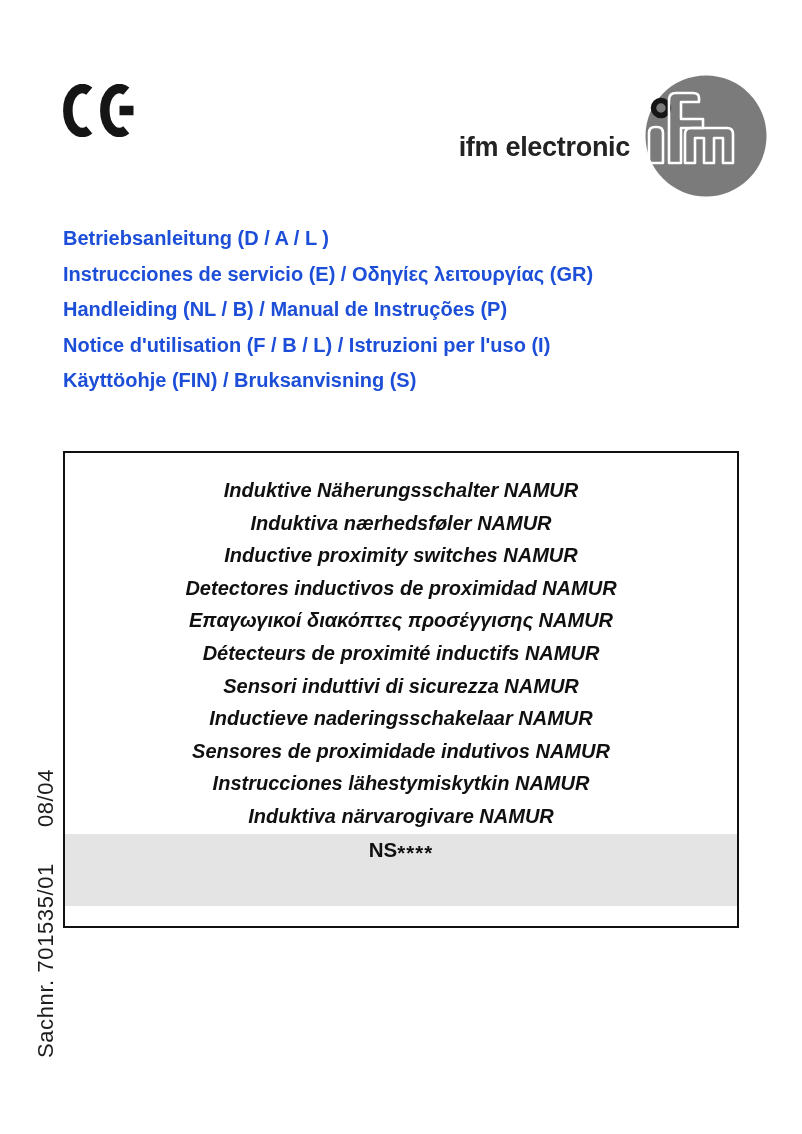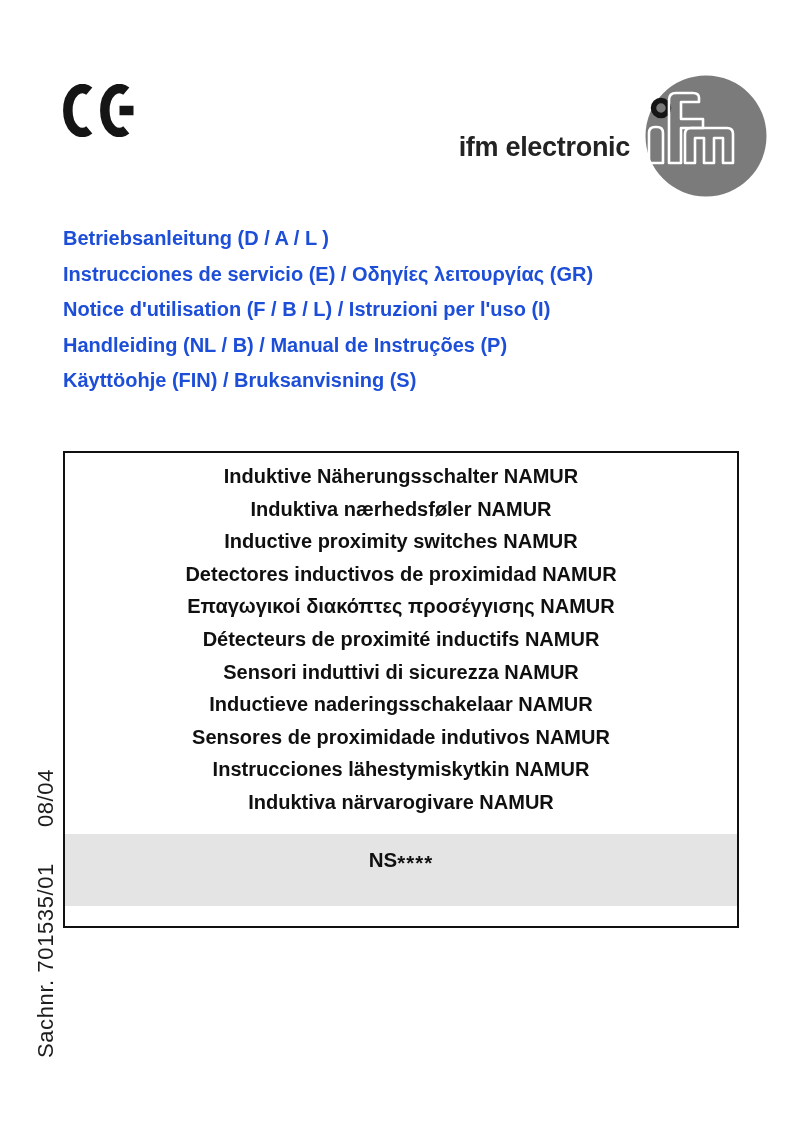--- a/index.html
+++ b/index.html
@@ -63,41 +63,42 @@
   .title-box {
     position: absolute;
     left: 63px;
     top: 451px;
     width: 676px;
     height: 477px;
     border: 2.5px solid #101010;
     background: #ffffff;
   }
   .titles {
-    padding-top: 7px;
+    padding-top: 21px;
+    font-style: italic;
   }
   .title-line {
     text-align: center;
     font-size: 20px;
     font-weight: bold;
     line-height: 32.6px;
     white-space: nowrap;
     color: #101010;
   }
   .code-band {
     position: absolute;
     left: 0;
     right: 0;
     top: 381px;
     height: 72px;
     background: var(--band-gray, #e4e4e4);
   }
   .code-text {
     text-align: center;
-    padding-top: 14px;
+    padding-top: 4px;
     font-size: 20.5px;
     font-weight: bold;
     color: #101010;
   }
   .code-text .stars {
     position: relative;
     top: 2.5px;
     letter-spacing: 1px;
   }
 
@@ -147,22 +148,22 @@
         <path d="M24,83 V20 Q24,13 31,13 H48 Q54,13 54,18 V22 H36 V39 H58 V48 H36 V83 Z"></path>
 
         <path d="M40,83 V54 Q40,48 46,48 H82 Q88,48 88,54 V83 H78 V58 H69 V83 H59 V58 H50 V83 Z"></path>
       </g>
     </g>
   </svg>
 
   <div class="lang-block">
     <div class="lang-line">Betriebsanleitung (D / A / L )</div>
     <div class="lang-line">Instrucciones de servicio  (E) / Οδηγίες λειτουργίας (GR)</div>
+    <div class="lang-line">Handleiding (NL / B) / Manual de Instruções (P)</div>
     <div class="lang-line">Notice d'utilisation (F / B / L) / Istruzioni per l'uso (I)</div>
-    <div class="lang-line">Handleiding (NL / B) / Manual de Instruções (P)</div>
     <div class="lang-line">Käyttöohje (FIN) / Bruksanvisning (S)</div>
   </div>
 
   <div class="title-box">
     <div class="titles">
       <div class="title-line">Induktive Näherungsschalter NAMUR</div>
       <div class="title-line">Induktiva nærhedsføler NAMUR</div>
       <div class="title-line">Inductive proximity switches NAMUR</div>
       <div class="title-line">Detectores inductivos de proximidad NAMUR</div>
       <div class="title-line">Επαγωγικοί διακόπτες προσέγγισης NAMUR</div>

